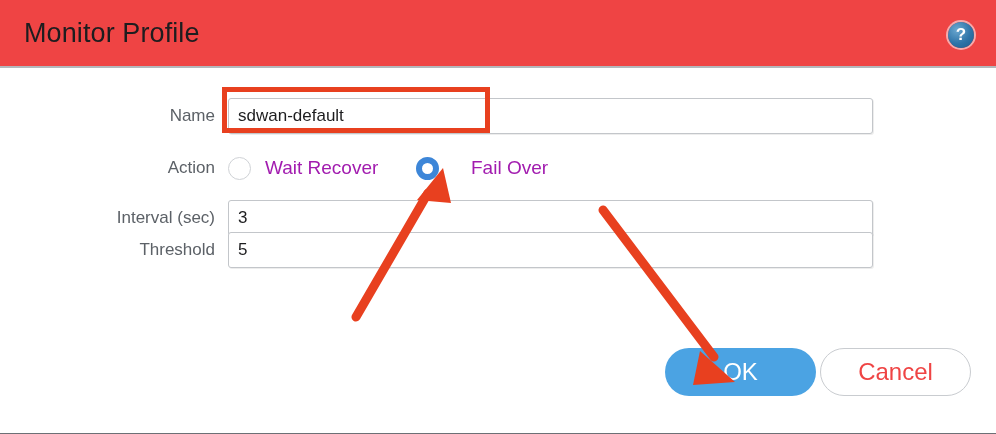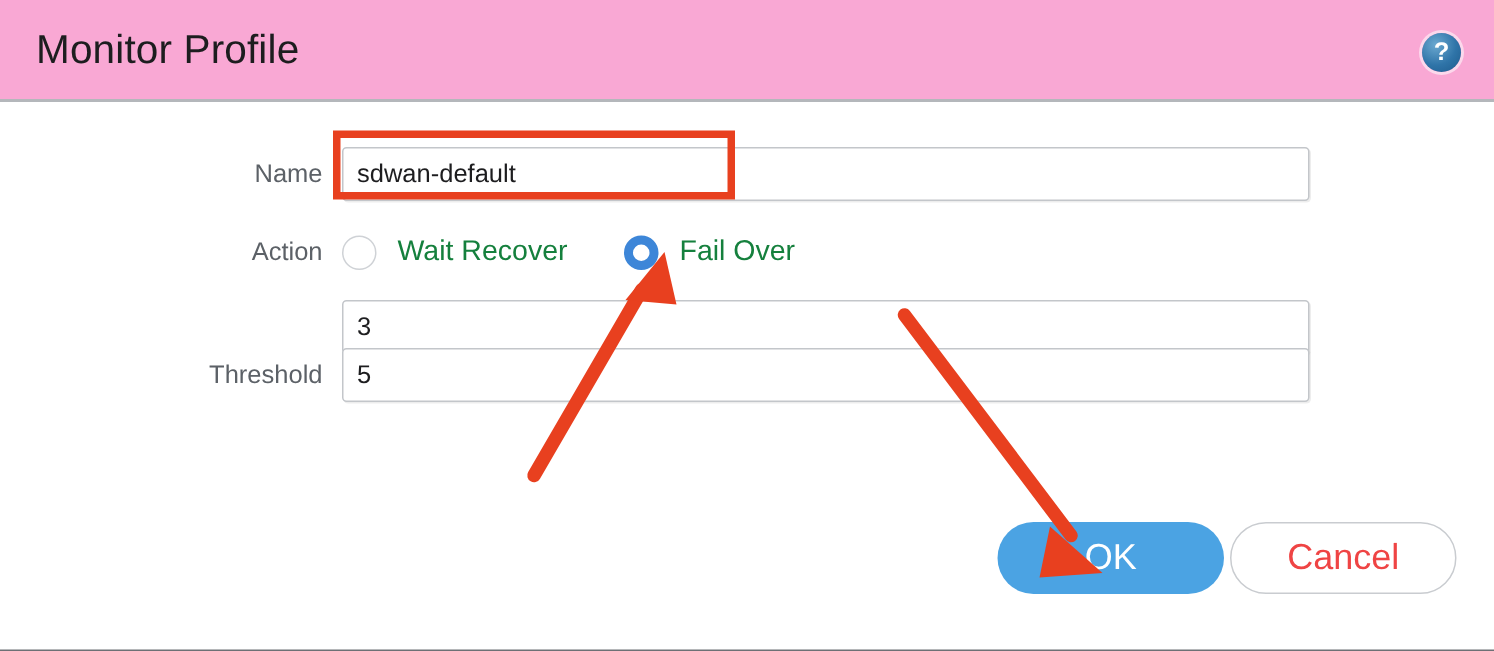--- a/index.html
+++ b/index.html
@@ -18,21 +18,21 @@
     overflow: hidden;
     border-bottom: 1px solid #6c7075;
     box-sizing: border-box;
   }
   
   .dlg-header {
     position: absolute;
     left: 0; top: 0;
     width: 996px;
     height: 68px;
-    background: #f9a8d4;
+    background: #ef4444;
     border-bottom: 2px solid #b4b7bb;
     box-sizing: border-box;
   }
   .dlg-title {
     position: absolute;
     left: 24px;
     top: 18px;
     font-size: 27px;
     color: #1d1d1f;
     letter-spacing: 0.1px;
@@ -108,41 +108,41 @@
   .radio-opt {
     position: absolute;
     top: 0;
     height: 36px;
     display: flex;
     align-items: center;
     cursor: pointer;
     white-space: nowrap;
   }
   .radio-opt.opt0 { left: 0px; }
-  .radio-opt.opt1 { left: 188px; }
+  .radio-opt.opt1 { left: 188px; gap: 18px; }
 
   .radio-mark {
     width: 23px;
     height: 23px;
     border-radius: 50%;
     box-sizing: border-box;
     background: #ffffff;
     border: 1.5px solid #cfd2d6;
     flex: none;
     position: relative;
   }
   .radio-mark.checked {
     border: 6px solid #3d86d8;
     background: #ffffff;
     box-shadow: inset 0 0 0 1px #ffffff;
   }
   .radio-label {
     margin-left: 14px;
     font-size: 19px;
-    color: #15803d;
+    color: #a21caf;
   }
   
   .btn {
     position: absolute;
     top: 348px;
     height: 48px;
     border-radius: 24px;
     box-sizing: border-box;
     display: flex;
     align-items: center;
@@ -210,20 +210,21 @@
         <span class="radio-label">Wait Recover</span>
       </div>
       <div class="radio-opt opt1">
         <span class="radio-mark checked"></span>
         <span class="radio-label">Fail Over</span>
       </div>
     </div>
   </div>
 
   <div class="form-row row-interval">
+    <div class="field-label">Interval (sec)</div>
     <input class="text-input" type="text" value="3" style="">
   </div>
 
   <div class="form-row row-threshold">
     <div class="field-label">Threshold</div>
     <input class="text-input" type="text" value="5" style="">
   </div>
 
   <div class="btn btn-ok">OK</div>
   <div class="btn btn-cancel">Cancel</div>

